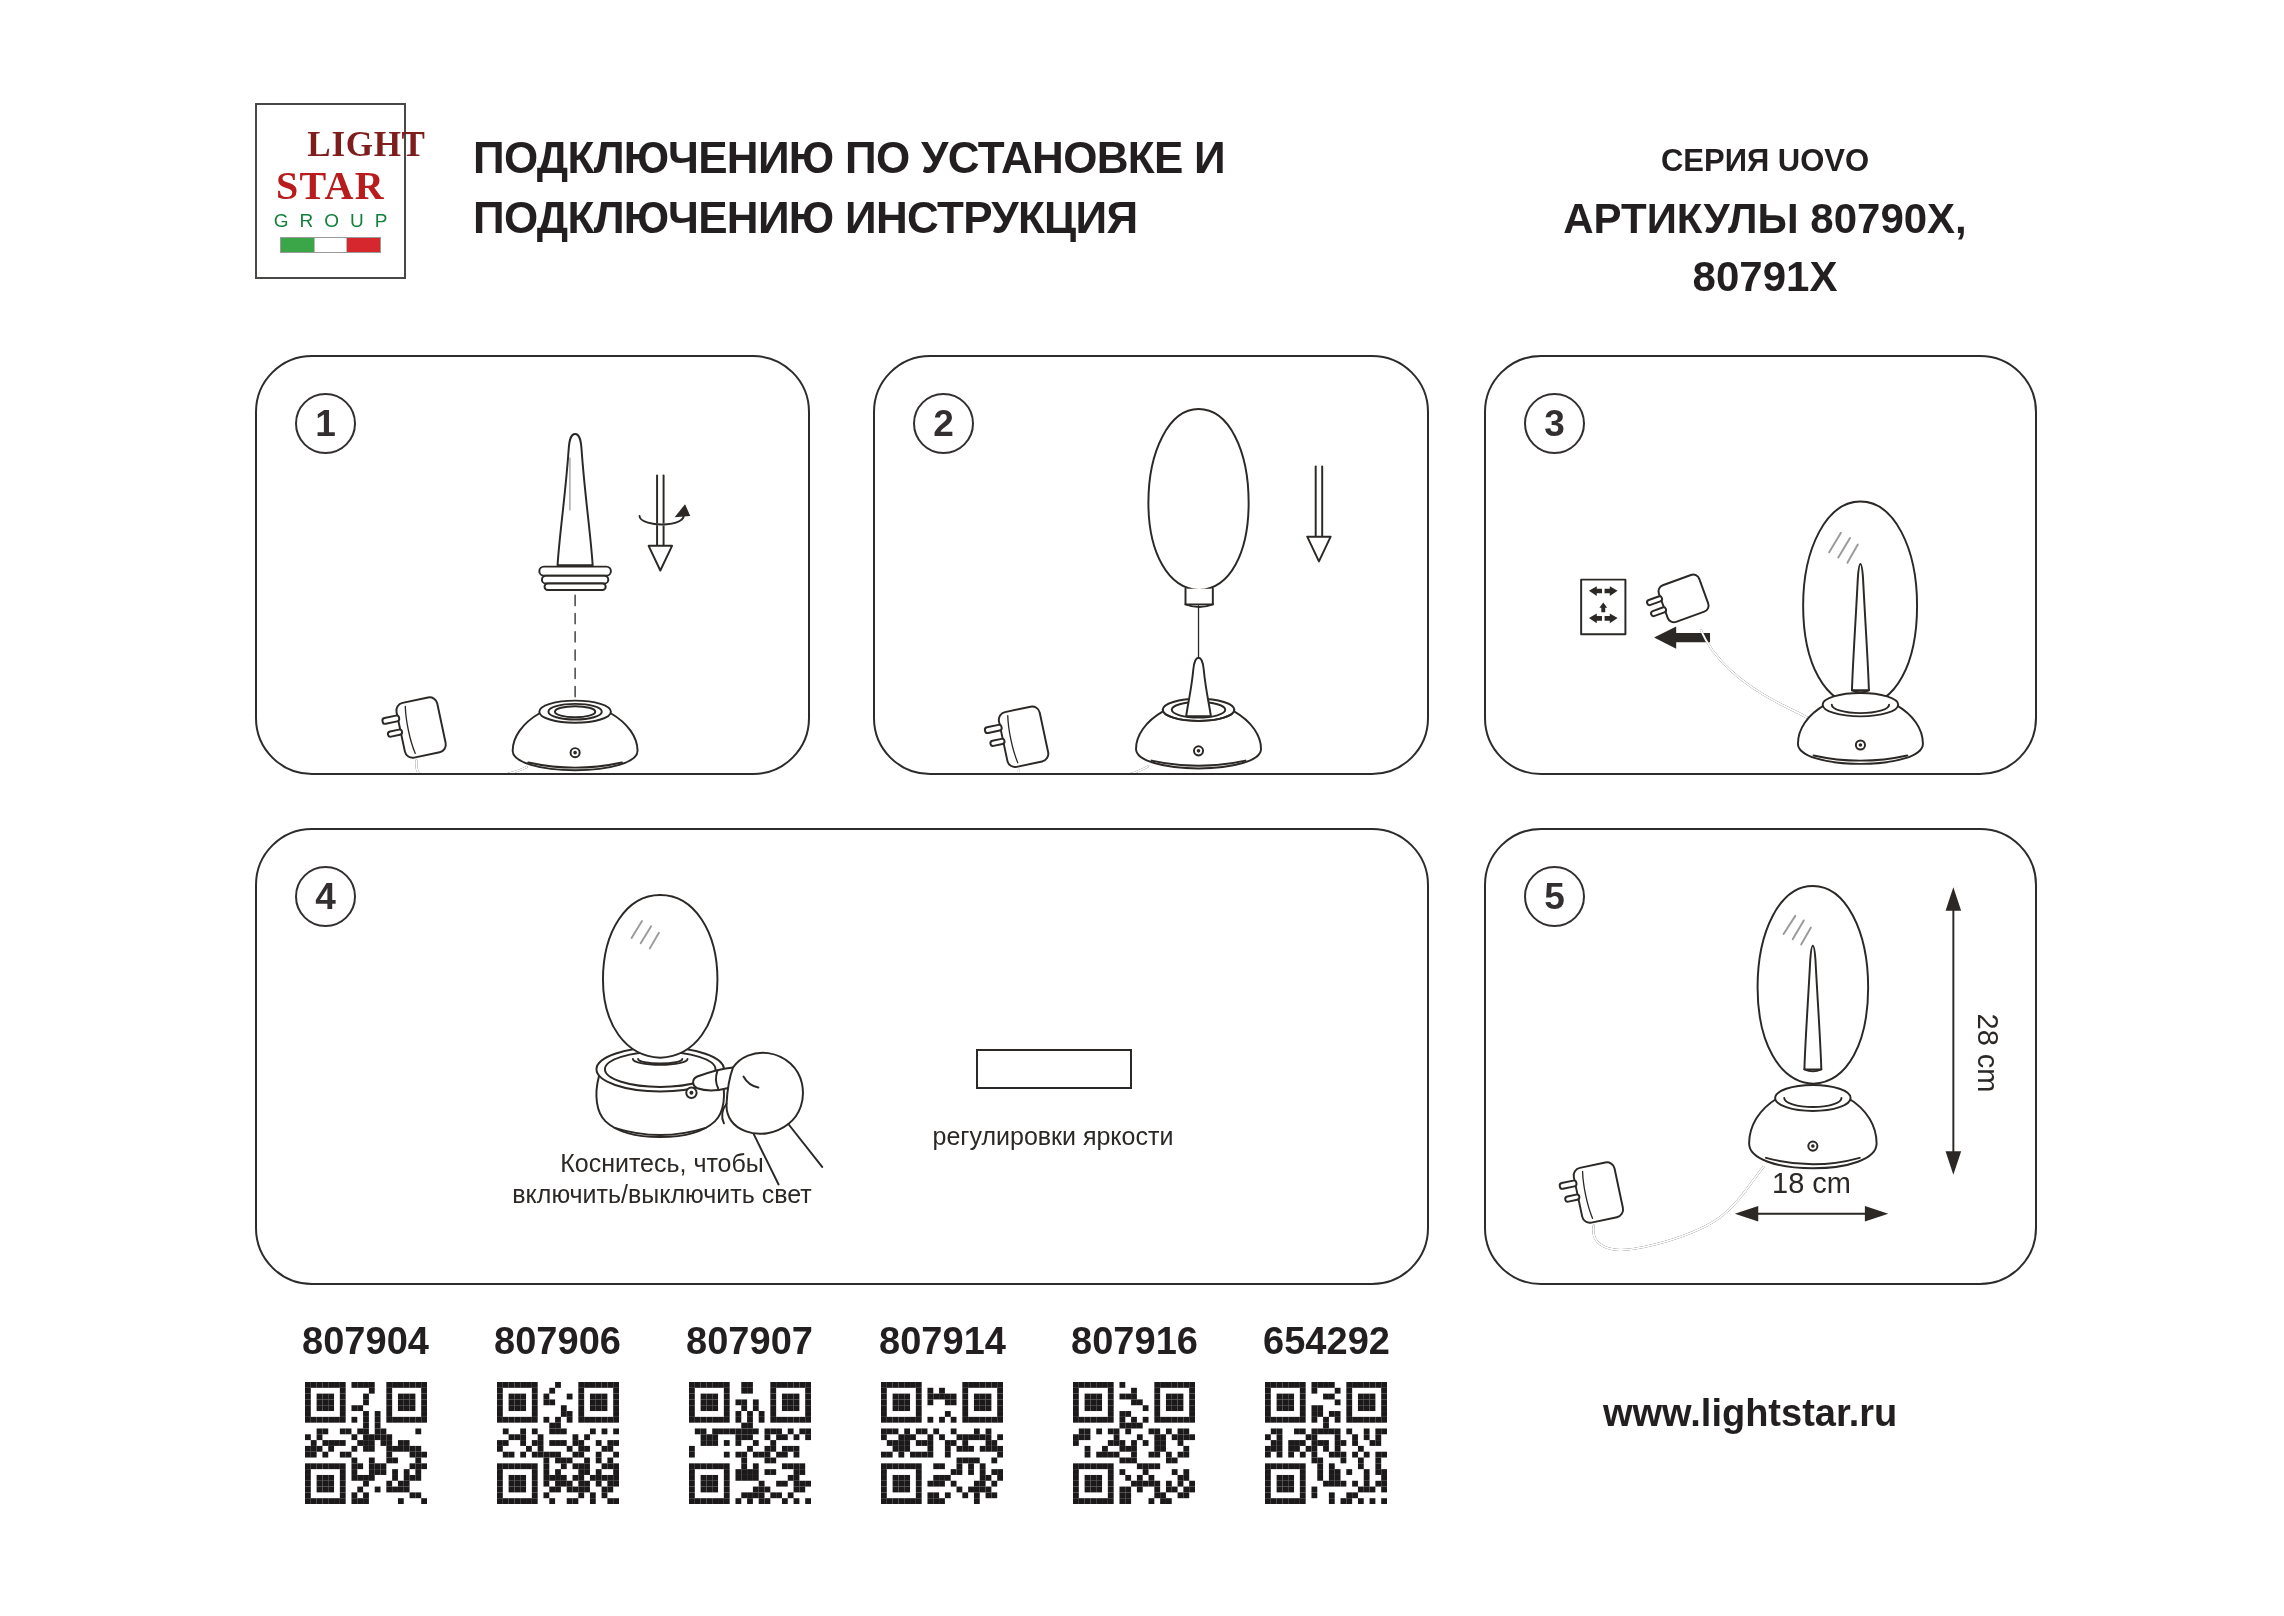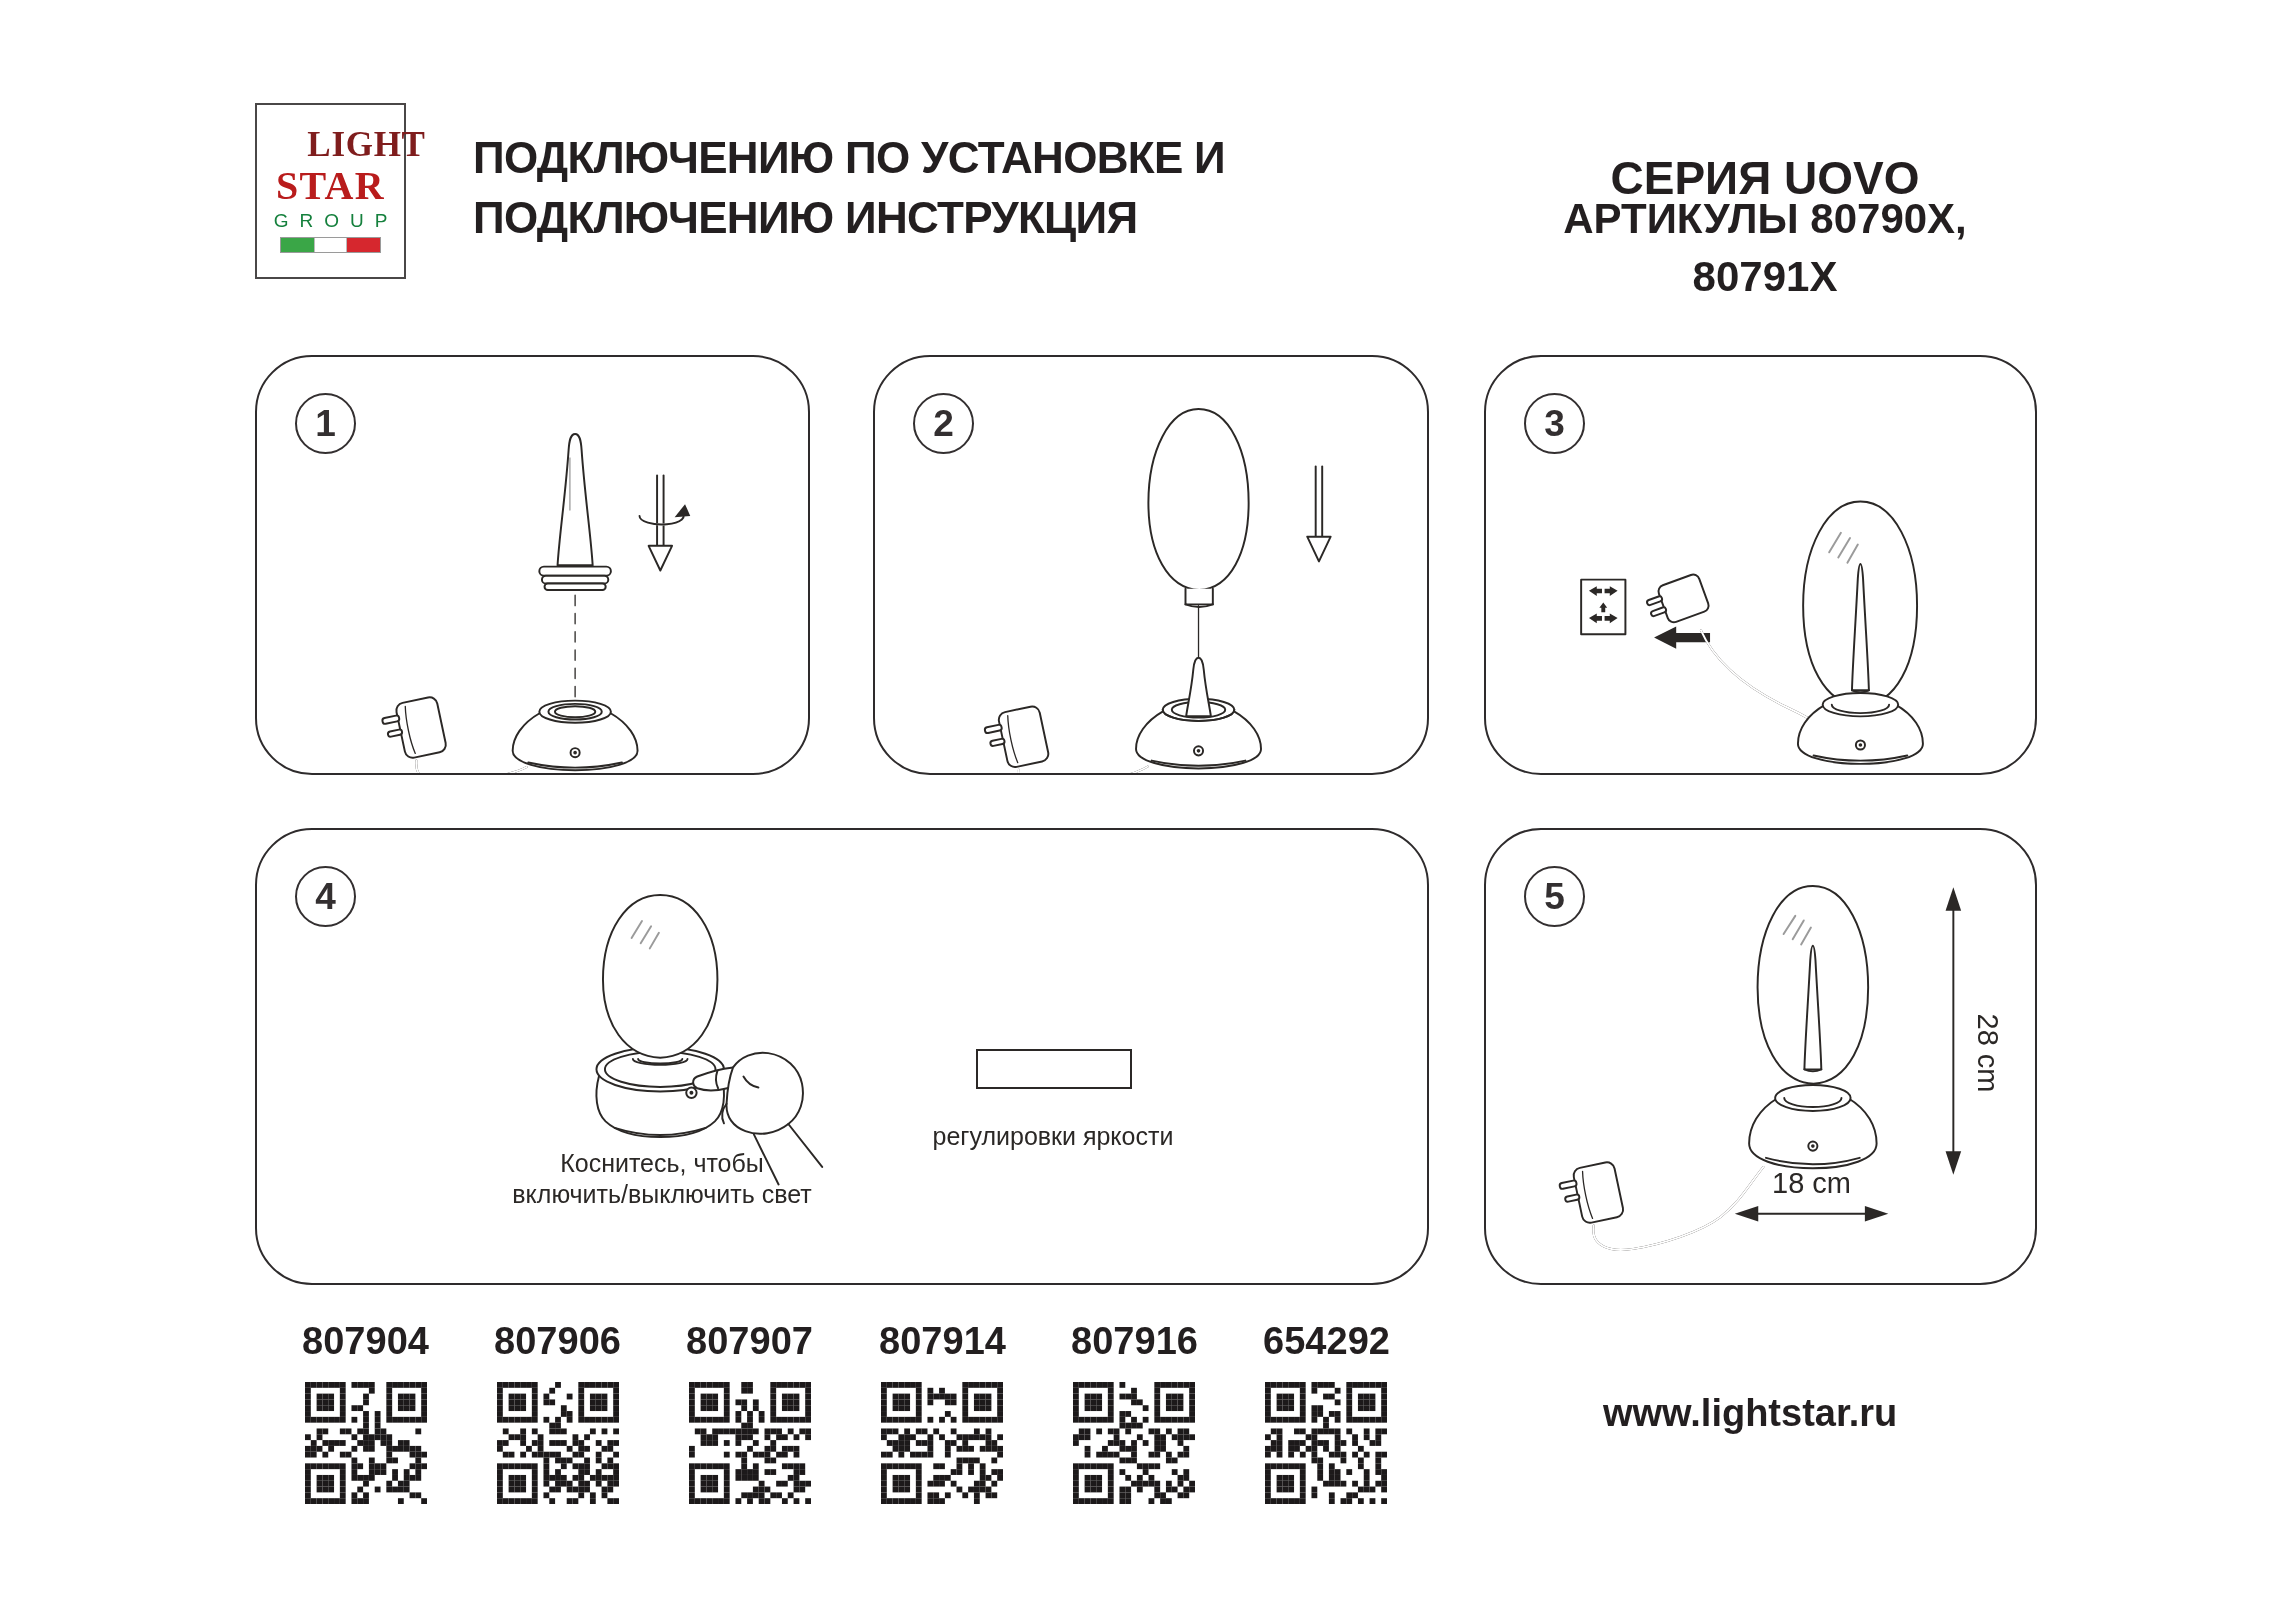--- a/index.html
+++ b/index.html
@@ -15,21 +15,21 @@
   .logo-star{left:0;top:57px;width:100%;text-align:center;font-family:"Liberation Serif",serif;font-weight:bold;font-size:40px;letter-spacing:1.3px;color:#b91c1c;}
   .logo-group{left:0;top:105px;width:100%;text-align:center;font-size:19px;letter-spacing:11px;text-indent:11px;color:#15803d;}
   .logo-flag{left:23.4px;top:132px;width:99px;height:13.7px;border:1px solid #9a9a9a;display:flex;}
   .logo-flag div{height:100%;}
   .flag-green{width:33px;}
   .flag-white{width:33px;background:#fff;border-left:1px solid #bbb;border-right:1px solid #bbb;box-sizing:border-box;}
   .flag-red{width:33px;flex:1;}
 
   .title{left:473px;top:128px;width:768px;font-size:44px;font-weight:bold;line-height:60px;letter-spacing:-0.7px;color:#231f20;}
   .series-block{left:1537px;width:456px;text-align:center;font-weight:bold;color:#231f20;}
-  .series-line{top:143px;font-size:46px;margin-top:8px;}
+  .series-line{top:143px;font-size:31px;}
   .articles-line1{top:195px;font-size:42px;}
   .articles-line2{top:253px;font-size:42px;}
 
   
   .panel{border:2px solid #2e2b2c;border-radius:57px;background:#fff;}
   .p1{left:255px;top:355px;width:551px;height:416px;}
   .p2{left:873px;top:355px;width:552px;height:416px;}
   .p3{left:1484px;top:355px;width:549px;height:416px;}
   .p4{left:255px;top:828px;width:1170px;height:453px;}
   .p5{left:1484px;top:828px;width:549px;height:453px;}

